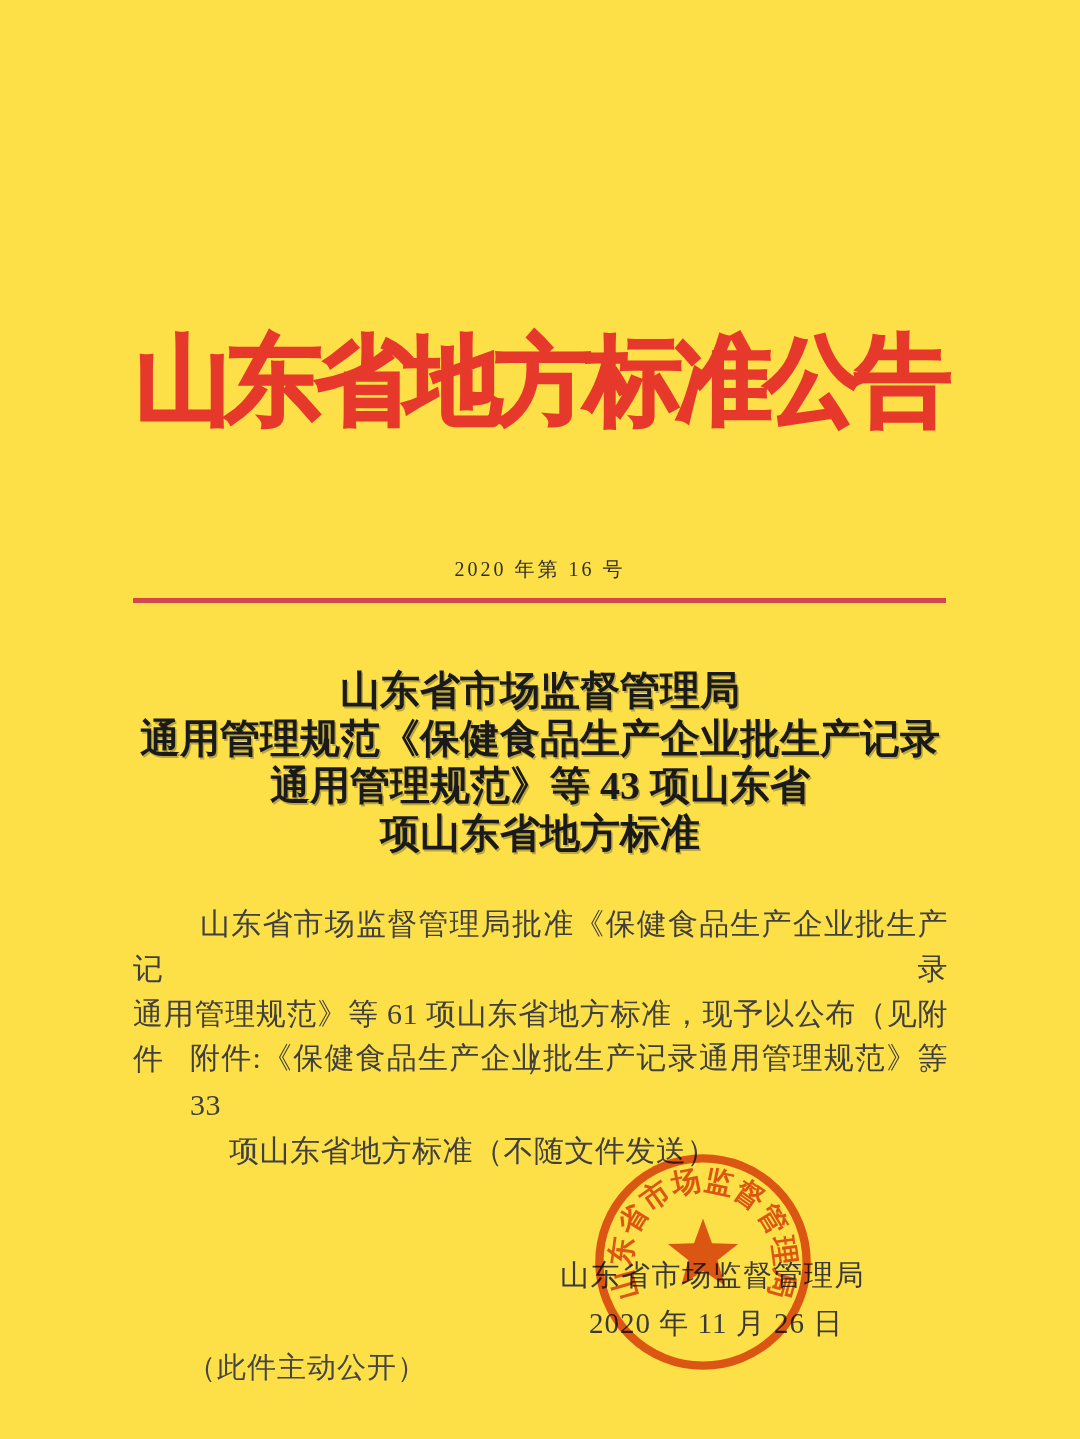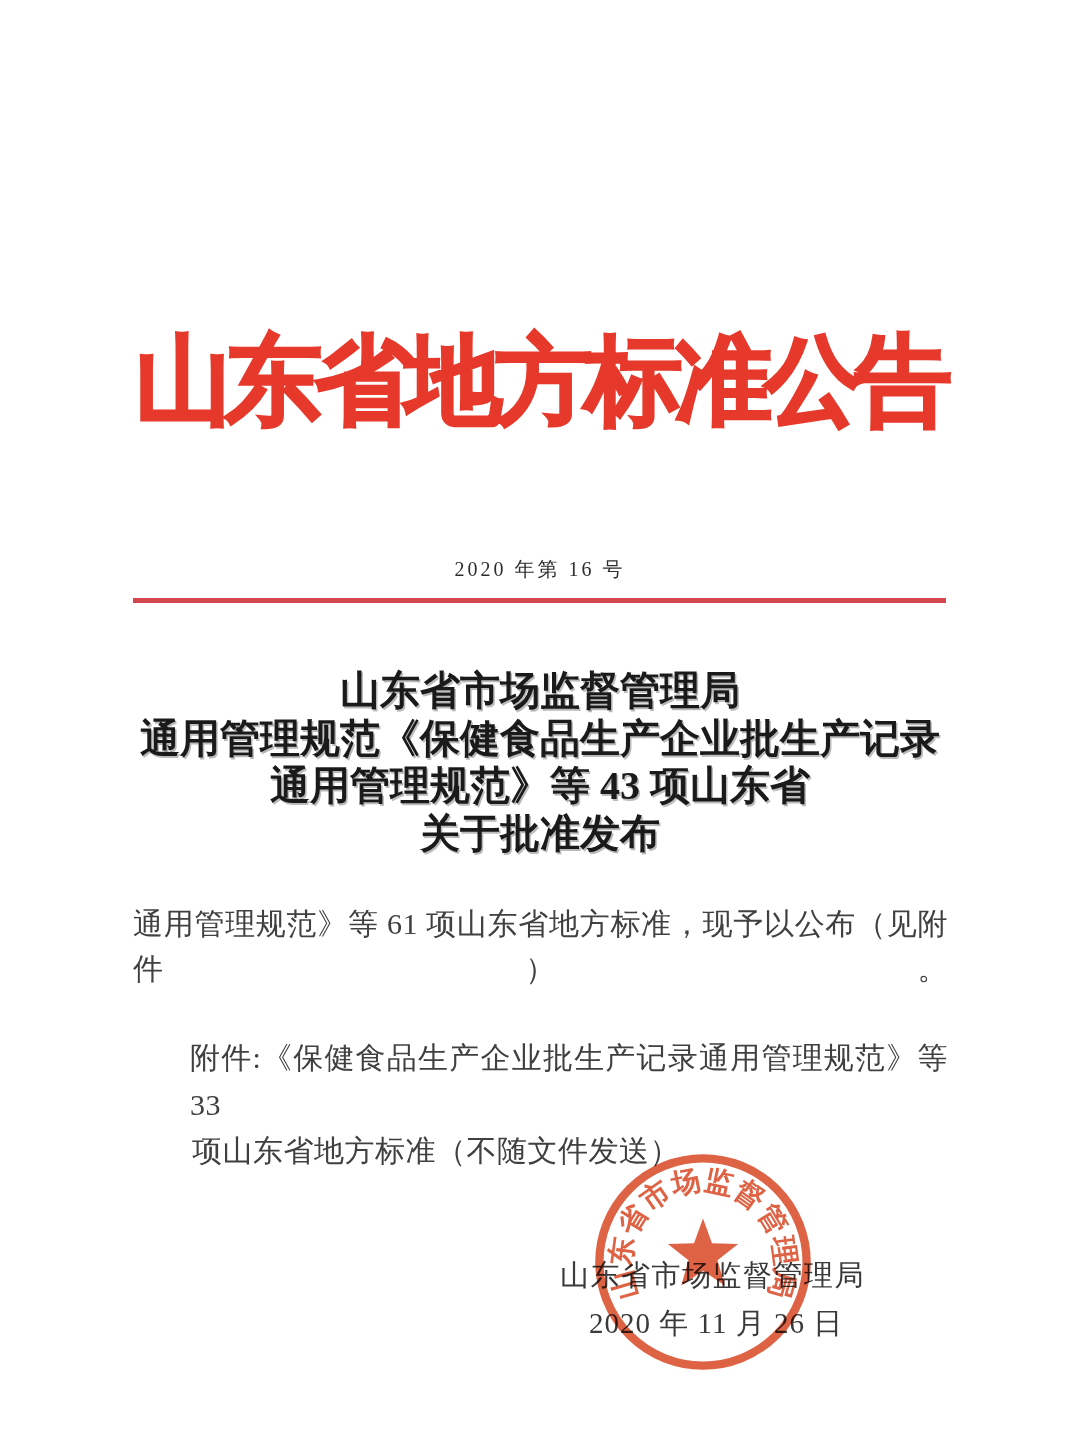--- a/index.html
+++ b/index.html
@@ -1,20 +1,20 @@
 <!DOCTYPE html>
 <html><head>
 <meta charset="utf-8">
 <style>
   html,body{margin:0;padding:0;background:#e9e9e9;}
   .page{
     position:relative;
     width:1080px;height:1439px;
     margin:0 auto;
-    background:#ffffff;
+    background:#fde047;
     overflow:hidden;
     font-family:"Liberation Serif","DejaVu Serif",serif;
     color:#3d3d3d;
   }
   
   .masthead-title{
     position:absolute;top:316px;left:0;width:100%;
     text-align:center;
     font-size:97px;line-height:132px;
     font-weight:900;
@@ -64,21 +64,21 @@
     position:absolute;top:1035px;left:133px;width:815px;
     font-size:30px;line-height:46.5px;
     color:#404040;
     letter-spacing:0.5px;
   }
   .attach-line-1{
     margin-left:57px;
     text-align:justify;text-align-last:justify;
   }
   .attach-line-2{
-    margin-left:59px;
+    margin-left:96px;
   }
   
   .sig-org{
     position:absolute;top:1258px;left:560px;
     font-size:29px;line-height:34px;
     letter-spacing:1.5px;
     color:#3a3a3a;
     white-space:nowrap;
   }
   .sig-date{
@@ -113,24 +113,25 @@
   <div class="masthead-title">山东省地方标准公告</div>
 
   <div class="issue-number">2020 年第 16 号</div>
 
   <div class="red-rule"></div>
 
   <div class="notice-heading">
     <div>山东省市场监督管理局</div>
     <div>通用管理规范《保健食品生产企业批生产记录</div>
     <div>通用管理规范》等 43 项山东省</div>
-    <div>关于批准发布</div>
+    <div>项山东省地方标准</div>
   </div>
 
   <div class="body-text">
+    <div class="body-line-first">山东省市场监督管理局批准《保健食品生产企业批生产记录</div>
     <div class="body-line-rest">通用管理规范》等 61 项山东省地方标准，现予以公布（见附件）。</div>
   </div>
 
   <div class="attachment">
     <div class="attach-line-1">附件:《保健食品生产企业批生产记录通用管理规范》等 33</div>
     <div class="attach-line-2">项山东省地方标准（不随文件发送）</div>
   </div>
 
   <div class="sig-org">山东省市场监督管理局</div>
 
@@ -140,14 +141,15 @@
     <svg viewBox="0 0 240 240" xmlns="http://www.w3.org/2000/svg">
       <circle cx="120" cy="120" r="112" fill="none" stroke="#dc5434" stroke-width="9"></circle>
       <polygon fill="#dc5434" points="120,73 129.7,99.7 158,100.6 135.7,118.1 143.5,145.4 120,129.5 96.5,145.4 104.3,118.1 82,100.6 110.3,99.7"></polygon>
       <path id="seal-arc" d="M 51.1 156.6 A 78 78 0 1 1 188.9 156.6" fill="none"></path>
       <text font-size="31" font-weight="600" fill="#dc5434" letter-spacing="1" font-family="Liberation Serif, DejaVu Serif, serif">
         <textPath href="#seal-arc" startOffset="50%" text-anchor="middle">山东省市场监督管理局</textPath>
       </text>
     </svg>
   </div>
 
+  <div class="footer-note">（此件主动公开）</div>
 
 </div>
 
 </body></html>

